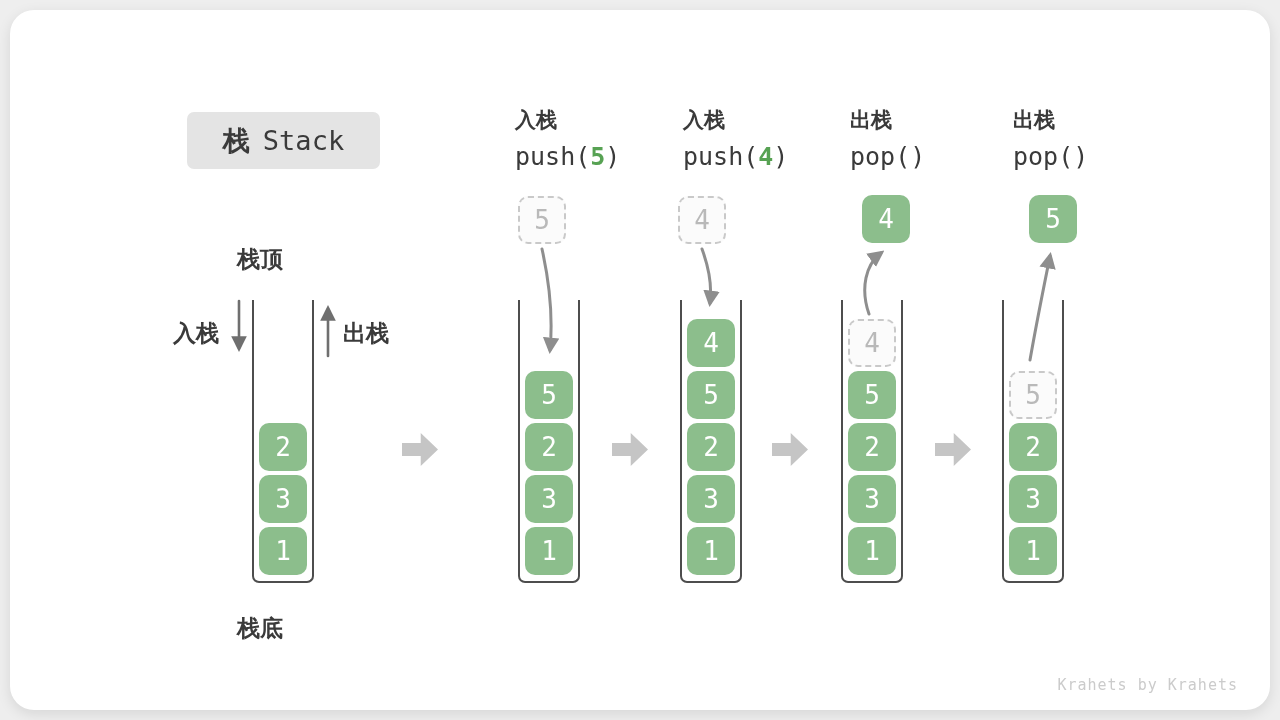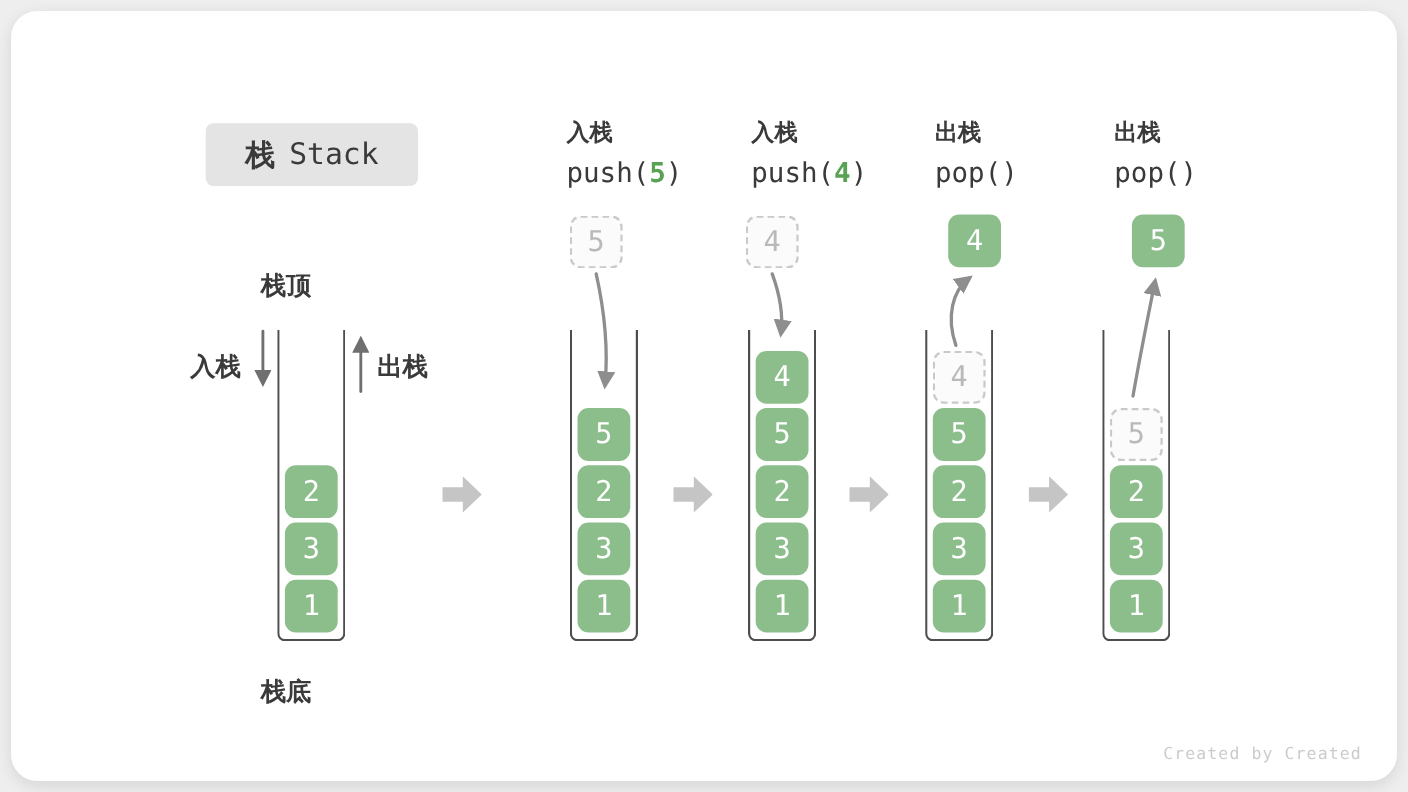--- a/index.html
+++ b/index.html
@@ -149,13 +149,13 @@
     </marker>
   </defs>
   <line class="vline" x1="239" y1="301" x2="239" y2="348" marker-end="url(#ahd)"></line>
   <line class="vline" x1="328" y1="356" x2="328" y2="309" marker-end="url(#ahd)"></line>
   <path class="curve" d="M 542 249 C 550 285, 553 318, 550 350" marker-end="url(#ah)"></path>
   <path class="curve" d="M 702 249 C 709 268, 712 287, 710 303" marker-end="url(#ah)"></path>
   <path class="curve" d="M 869 314 C 860 288, 866 264, 881 253" marker-end="url(#ah)"></path>
   <path class="curve" d="M 1030 360 C 1037 320, 1044 286, 1050 256" marker-end="url(#ah)"></path>
 </svg>
 
-<div class="watermark">Created by Created</div>
+<div class="watermark">Krahets by Krahets</div>
 
 </body></html>

